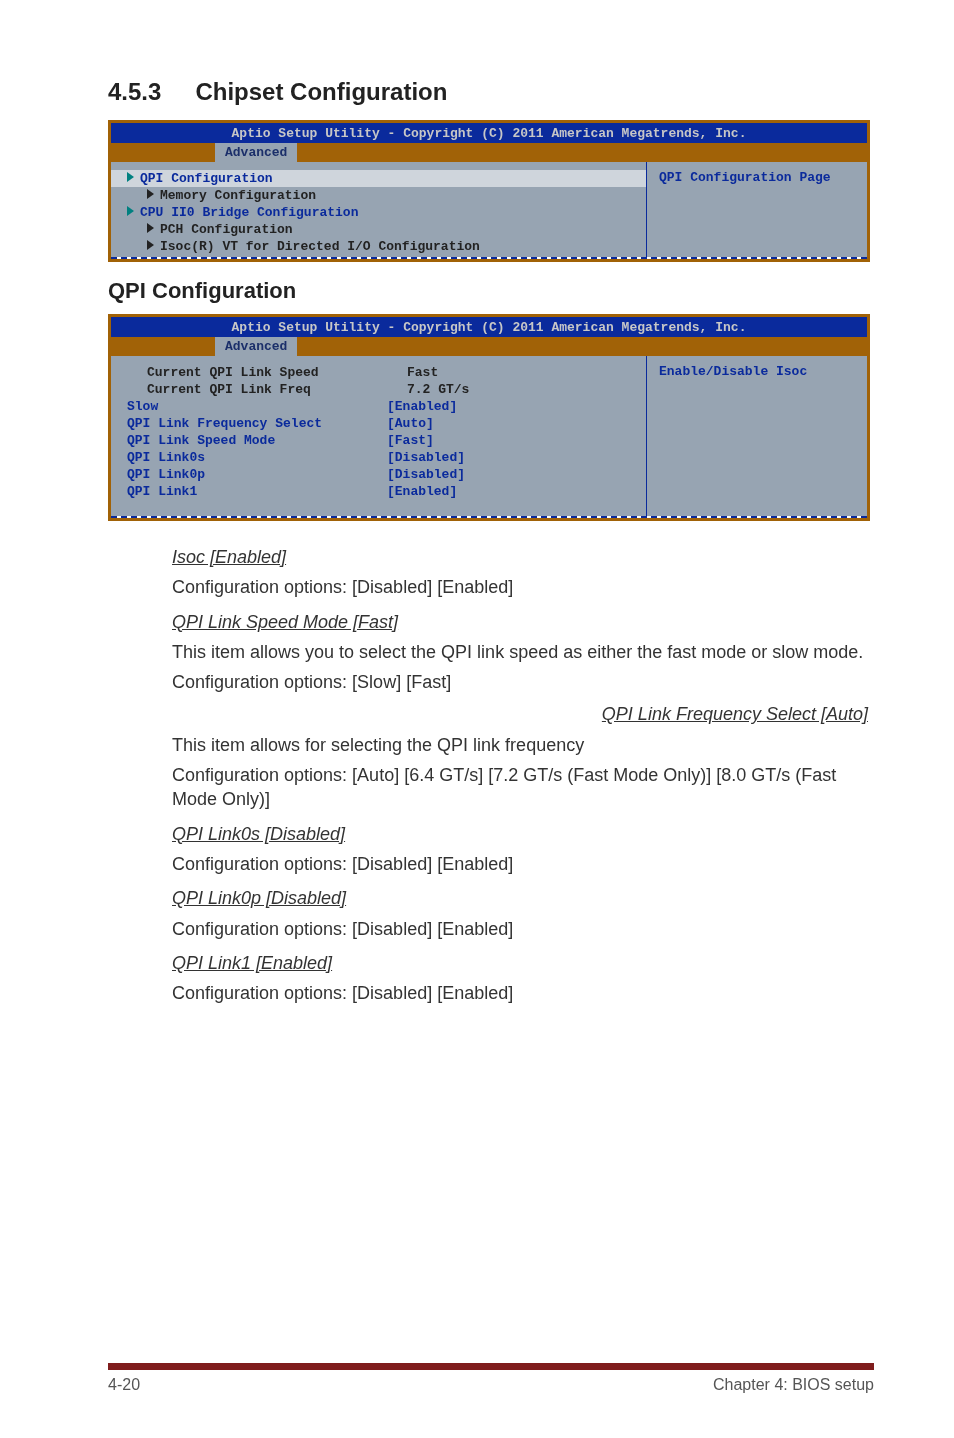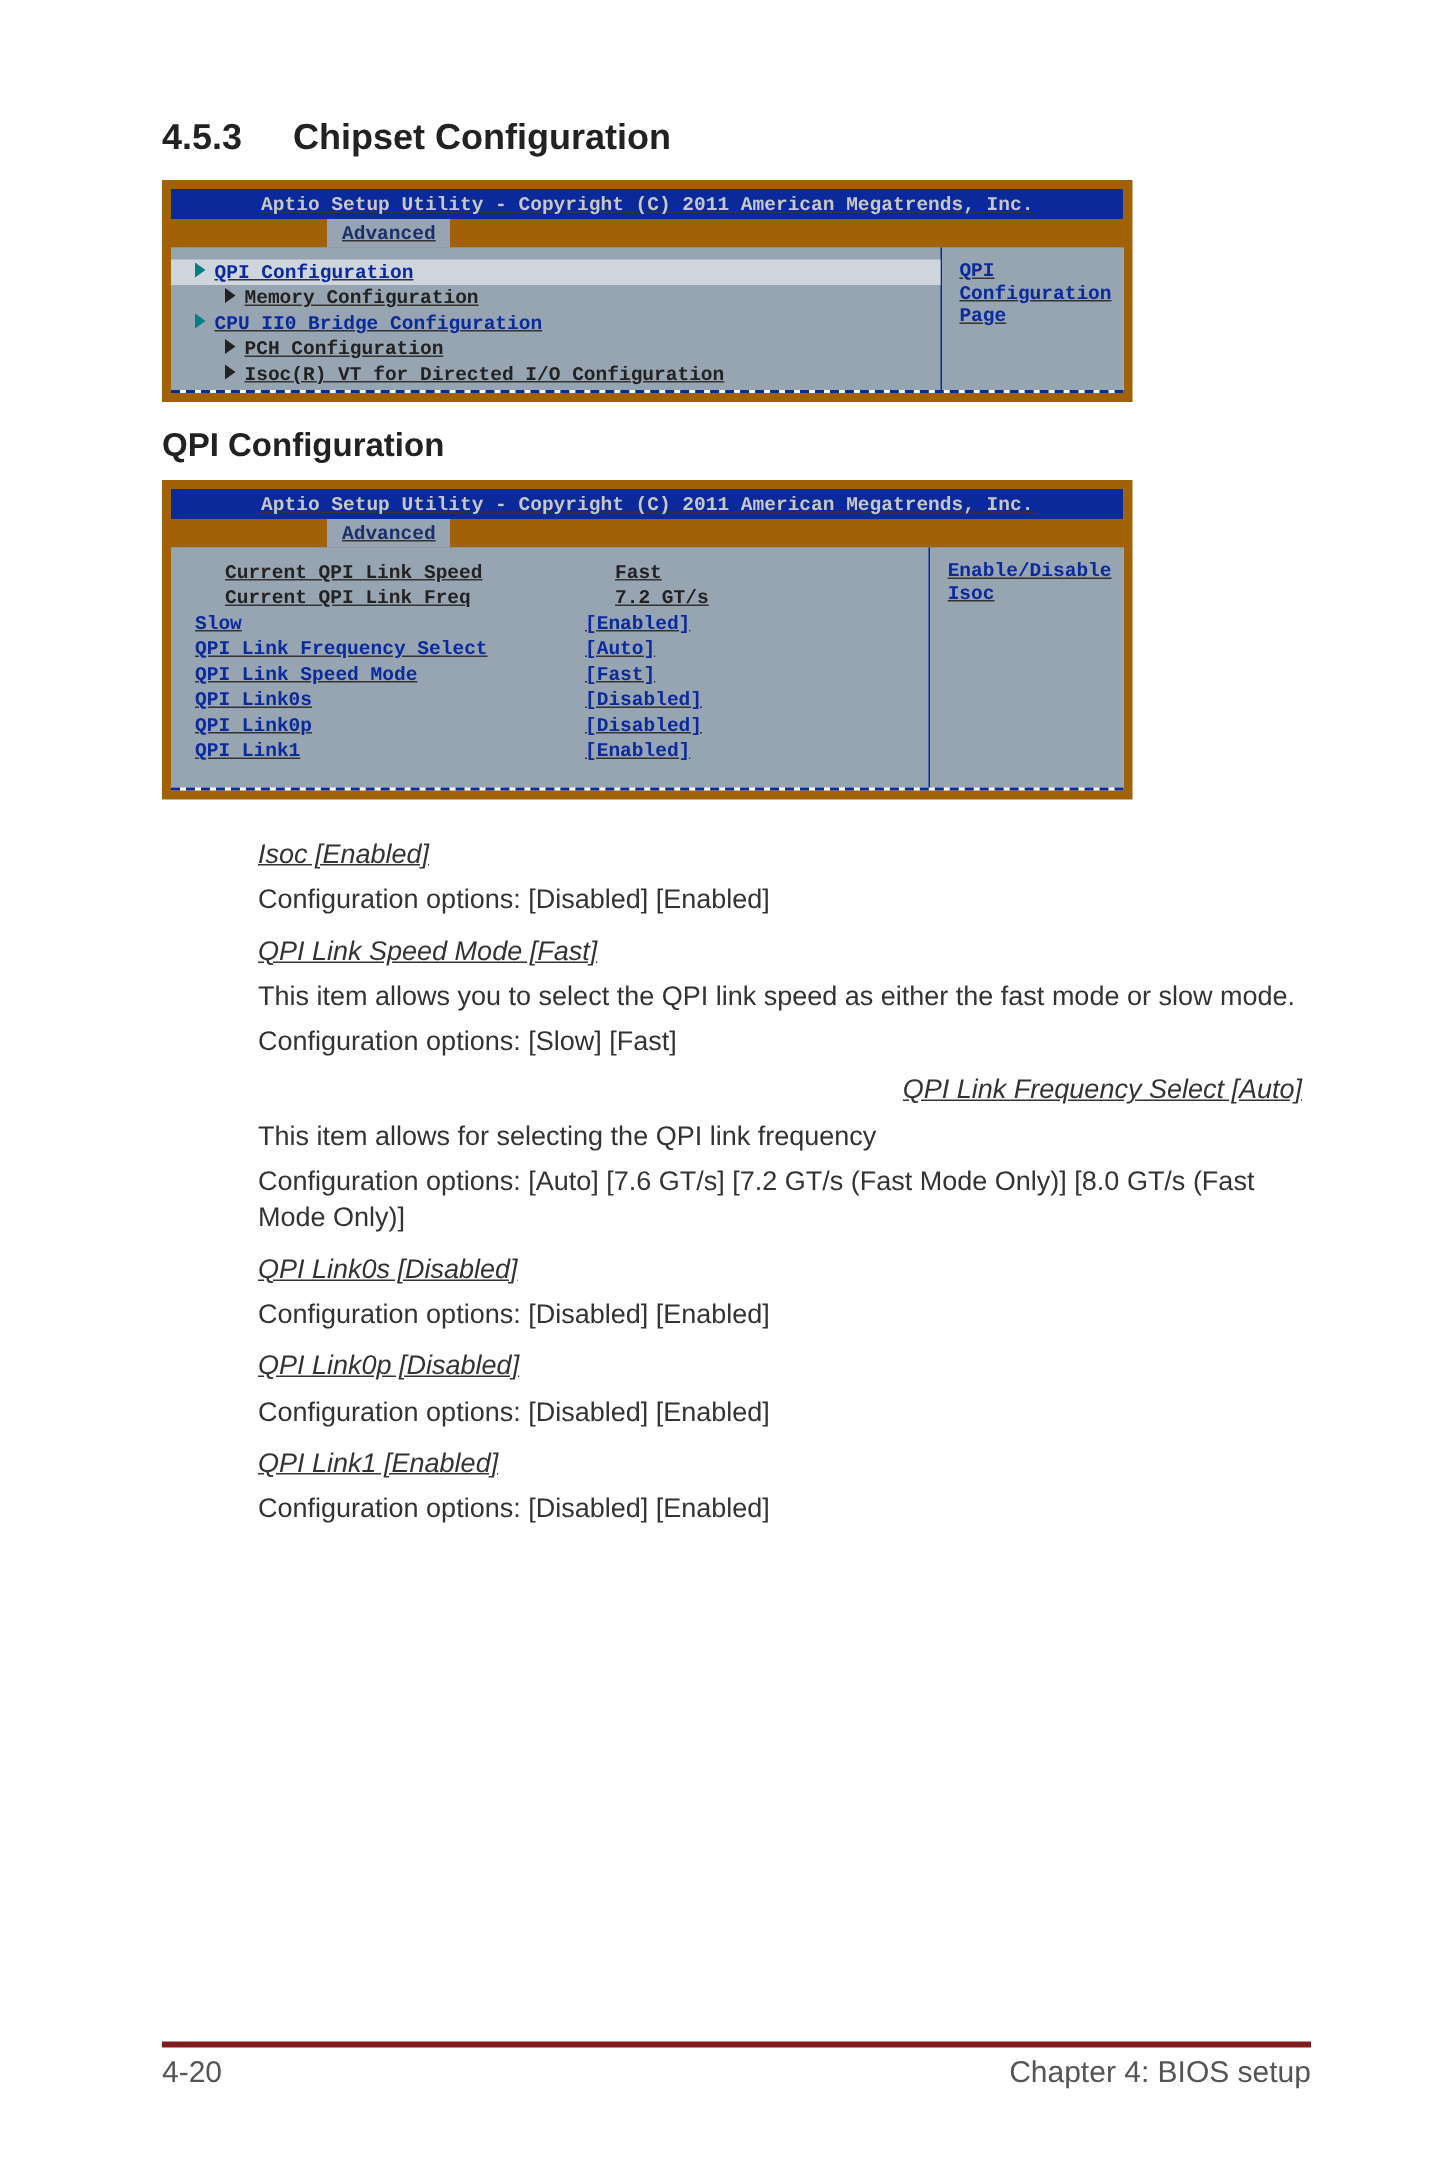--- a/index.html
+++ b/index.html
@@ -32,23 +32,22 @@
   h2.sub-title {
     font-size: 22px;
     font-weight: bold;
     color: #222;
     margin-top: 16px;
     margin-bottom: 10px;
   }
 
   
   .bios {
-    border: 6px solid #a16207;
-    width: 647px;
-    text-decoration: underline;
+    border: 3px solid #a16207;
+    width: 762px;
   }
   .bios-header {
     background: #0a2a9c;
     color: #c7c7c7;
     font-family: "Courier New", monospace;
     font-weight: bold;
     font-size: 13px;
     text-align: center;
     padding-top: 3px;
   }
@@ -141,23 +140,23 @@
     text-decoration: underline;
     font-style: italic;
   }
   .page-footer {
     position: absolute;
     bottom: 44px;
     left: 108px;
     right: 80px;
     display: flex;
     justify-content: space-between;
-    font-size: 20px;
+    font-size: 16px;
     color: #555;
-    border-top: 4px solid #7f1d1d;
+    border-top: 7px solid #7f1d1d;
     padding-top: 6px;
   }
 </style>
 </head>
 <body>
 
 <div class="page">
 
   <h1 class="section-title">
     <span class="num">4.5.3</span><span>Chipset Configuration</span>
@@ -242,21 +241,21 @@
   <div class="body-text" style="padding-left:64px; margin-top:24px;">
     <p><span class="item-head">Isoc [Enabled]</span></p>
     <p>Configuration options: [Disabled] [Enabled]</p>
 
     <p style="margin-top:10px;"><span class="item-head">QPI Link Speed Mode [Fast]</span></p>
     <p>This item allows you to select the QPI link speed as either the fast mode or slow mode.</p>
     <p>Configuration options: [Slow] [Fast]</p>
 
     <p style="margin-top:8px;text-align:right;"><span class="item-head">QPI Link Frequency Select [Auto]</span></p>
     <p>This item allows for selecting the QPI link frequency</p>
-    <p>Configuration options: [Auto] [7.6 GT/s] [7.2 GT/s (Fast Mode Only)] [8.0 GT/s (Fast Mode Only)]</p>
+    <p>Configuration options: [Auto] [6.4 GT/s] [7.2 GT/s (Fast Mode Only)] [8.0 GT/s (Fast Mode Only)]</p>
 
     <p style="margin-top:10px;"><span class="item-head">QPI Link0s [Disabled]</span></p>
     <p>Configuration options: [Disabled] [Enabled]</p>
 
     <p style="margin-top:10px;"><span class="item-head">QPI Link0p [Disabled]</span></p>
     <p>Configuration options: [Disabled] [Enabled]</p>
 
     <p style="margin-top:10px;"><span class="item-head">QPI Link1 [Enabled]</span></p>
     <p>Configuration options: [Disabled] [Enabled]</p>
   </div>

